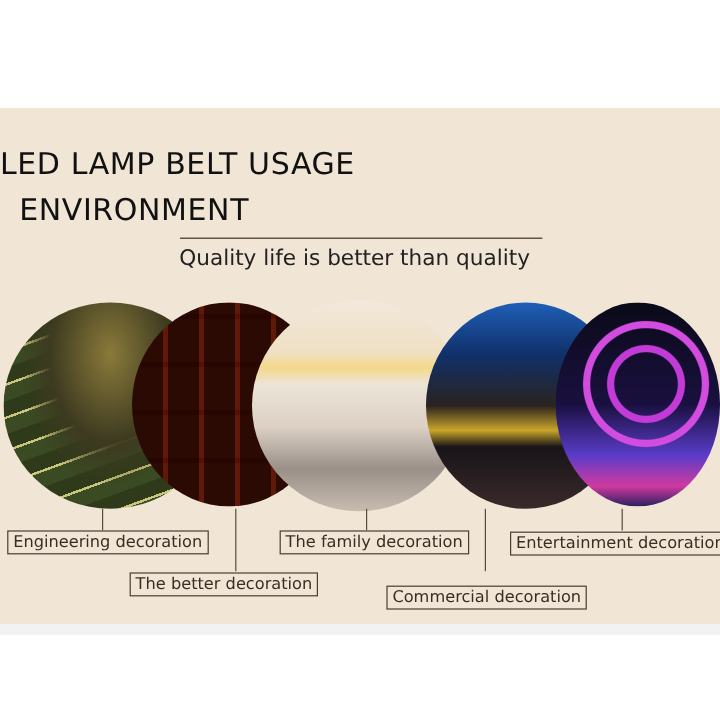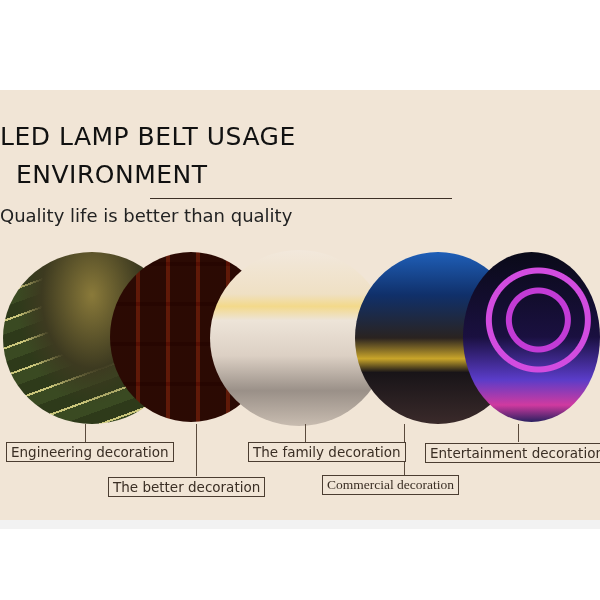--- a/index.html
+++ b/index.html
@@ -3,21 +3,21 @@
 <meta charset="utf-8">
 <style>
   html,body{margin:0;padding:0;}
   body{width:600px;height:600px;background:#ffffff;position:relative;overflow:hidden;font-family:"DejaVu Sans","Liberation Sans",sans-serif;}
   .band{position:absolute;left:0;top:90px;width:600px;height:430px;background:#f1e5d6;}
   .strip{position:absolute;left:0;top:520px;width:600px;height:9px;background:#f2f2f2;}
   .title{position:absolute;left:0;width:600px;text-align:left;color:#111;font-size:25px;line-height:40px;letter-spacing:0.5px;}
   .t1{top:117px;}
   .t2{top:155px;padding-left:16px;}
   .rule{position:absolute;left:150px;top:198px;width:302px;height:1px;background:#3d3026;}
-  .sub{position:absolute;left:0;top:204px;width:591px;text-align:left;font-size:18px;color:#222;line-height:24px;}
+  .sub{position:absolute;left:0;top:204px;width:591px;text-align:center;font-size:18px;color:#222;line-height:24px;}
   .circle{position:absolute;border-radius:50%;overflow:hidden;}
   .c1{left:3px;top:252px;width:178px;height:172px;background:
       radial-gradient(ellipse at 50% 25%, #8a7a3a 0%, #3d3a20 40%, transparent 60%),
       repeating-linear-gradient(160deg,#2e3a1a 0 12px,#c9c57a 12px 14px,#3a4a22 14px 26px),
       #36401d;}
   .c2{left:110px;top:252px;width:162px;height:170px;background:
       repeating-linear-gradient(90deg,#5a2c1a 0 26px,#c9703b 26px 30px),
       repeating-linear-gradient(0deg,transparent 0 36px,#e39a5c 36px 40px),
       #7a3a22;background-blend-mode:multiply;}
   .c3{left:210px;top:250px;width:178px;height:176px;background:
@@ -48,15 +48,15 @@
 <div class="circle c5"></div>
 
 <div class="vline" style="left:85px;top:424px;height:18px;"></div>
 <div class="vline" style="left:196px;top:424px;height:52px;"></div>
 <div class="vline" style="left:305px;top:424px;height:18px;"></div>
 <div class="vline" style="left:404px;top:424px;height:52px;"></div>
 <div class="vline" style="left:518px;top:424px;height:18px;"></div>
 
 <div class="label" style="left:6px;top:442px;">Engineering decoration</div>
 <div class="label" style="left:108px;top:477px;">The better decoration</div>
-<div class="label" style="left:233px;top:442px;margin-left:15px;">The family decoration</div>
-<div class="label" style="left:322px;top:475px;font-family:Liberation Serif, serif;">Commercial decoration</div>
+<div class="label" style="left:233px;top:442px;">The family decoration</div>
+<div class="label" style="left:322px;top:488px;">Commercial decoration</div>
 <div class="label" style="left:425px;top:443px;">Entertainment decoration</div>
 
 </body></html>

